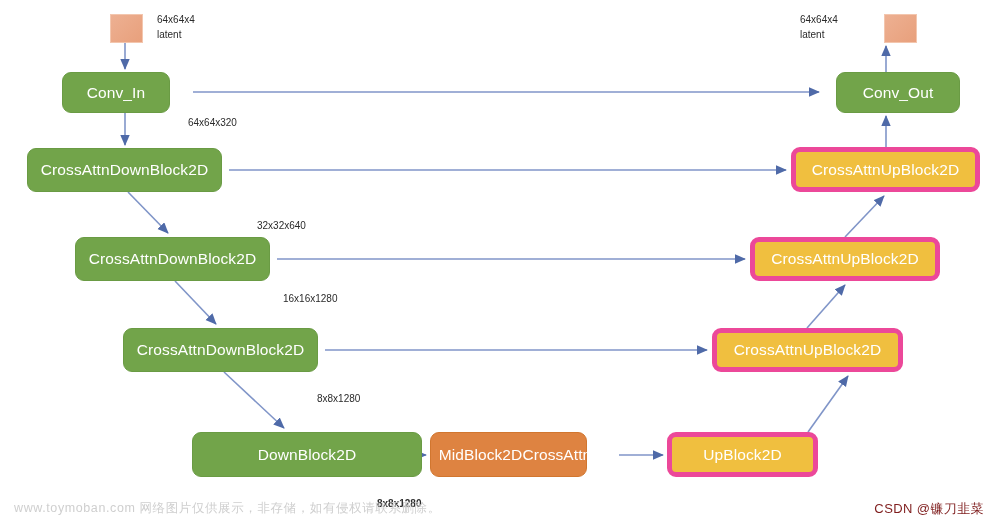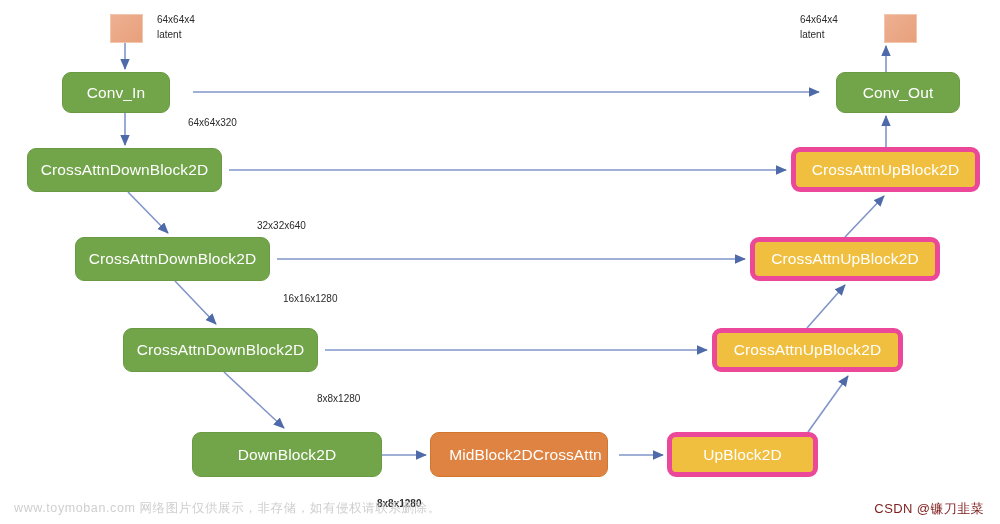--- a/index.html
+++ b/index.html
@@ -139,23 +139,23 @@
   <div class="tlabel" style="left:377px; top:497px; font-weight:bold;">8x8x1280</div>
 
   <div class="node green" style="left:62px; top:72px; width:108px; height:41px;">Conv_In</div>
 
   <div class="node green" style="left:27px; top:148px; width:195px; height:44px;">CrossAttnDownBlock2D</div>
 
   <div class="node green" style="left:75px; top:237px; width:195px; height:44px;">CrossAttnDownBlock2D</div>
 
   <div class="node green" style="left:123px; top:328px; width:195px; height:44px;">CrossAttnDownBlock2D</div>
 
-  <div class="node green" style="left:192px; top:432px; width:190px; height:45px;">DownBlock2D</div>
+  <div class="node green" style="left:192px; top:432px; width:230px; height:45px;">DownBlock2D</div>
 
-  <div class="node orange" style="left:430px; top:432px; width:178px; height:45px;padding-left:13px;">MidBlock2DCrossAttn</div>
+  <div class="node orange" style="left:430px; top:432px; width:157px; height:45px;padding-left:13px;">MidBlock2DCrossAttn</div>
 
   <div class="node yellow" style="left:667px; top:432px; width:151px; height:45px;">UpBlock2D</div>
 
   <div class="node yellow" style="left:712px; top:328px; width:191px; height:44px;">CrossAttnUpBlock2D</div>
 
   <div class="node yellow" style="left:750px; top:237px; width:190px; height:44px;">CrossAttnUpBlock2D</div>
 
   <div class="node yellow" style="left:791px; top:147px; width:189px; height:45px;">CrossAttnUpBlock2D</div>
 
   <div class="node green" style="left:824px; top:72px; width:124px; height:41px;margin-left:12px;">Conv_Out</div>

